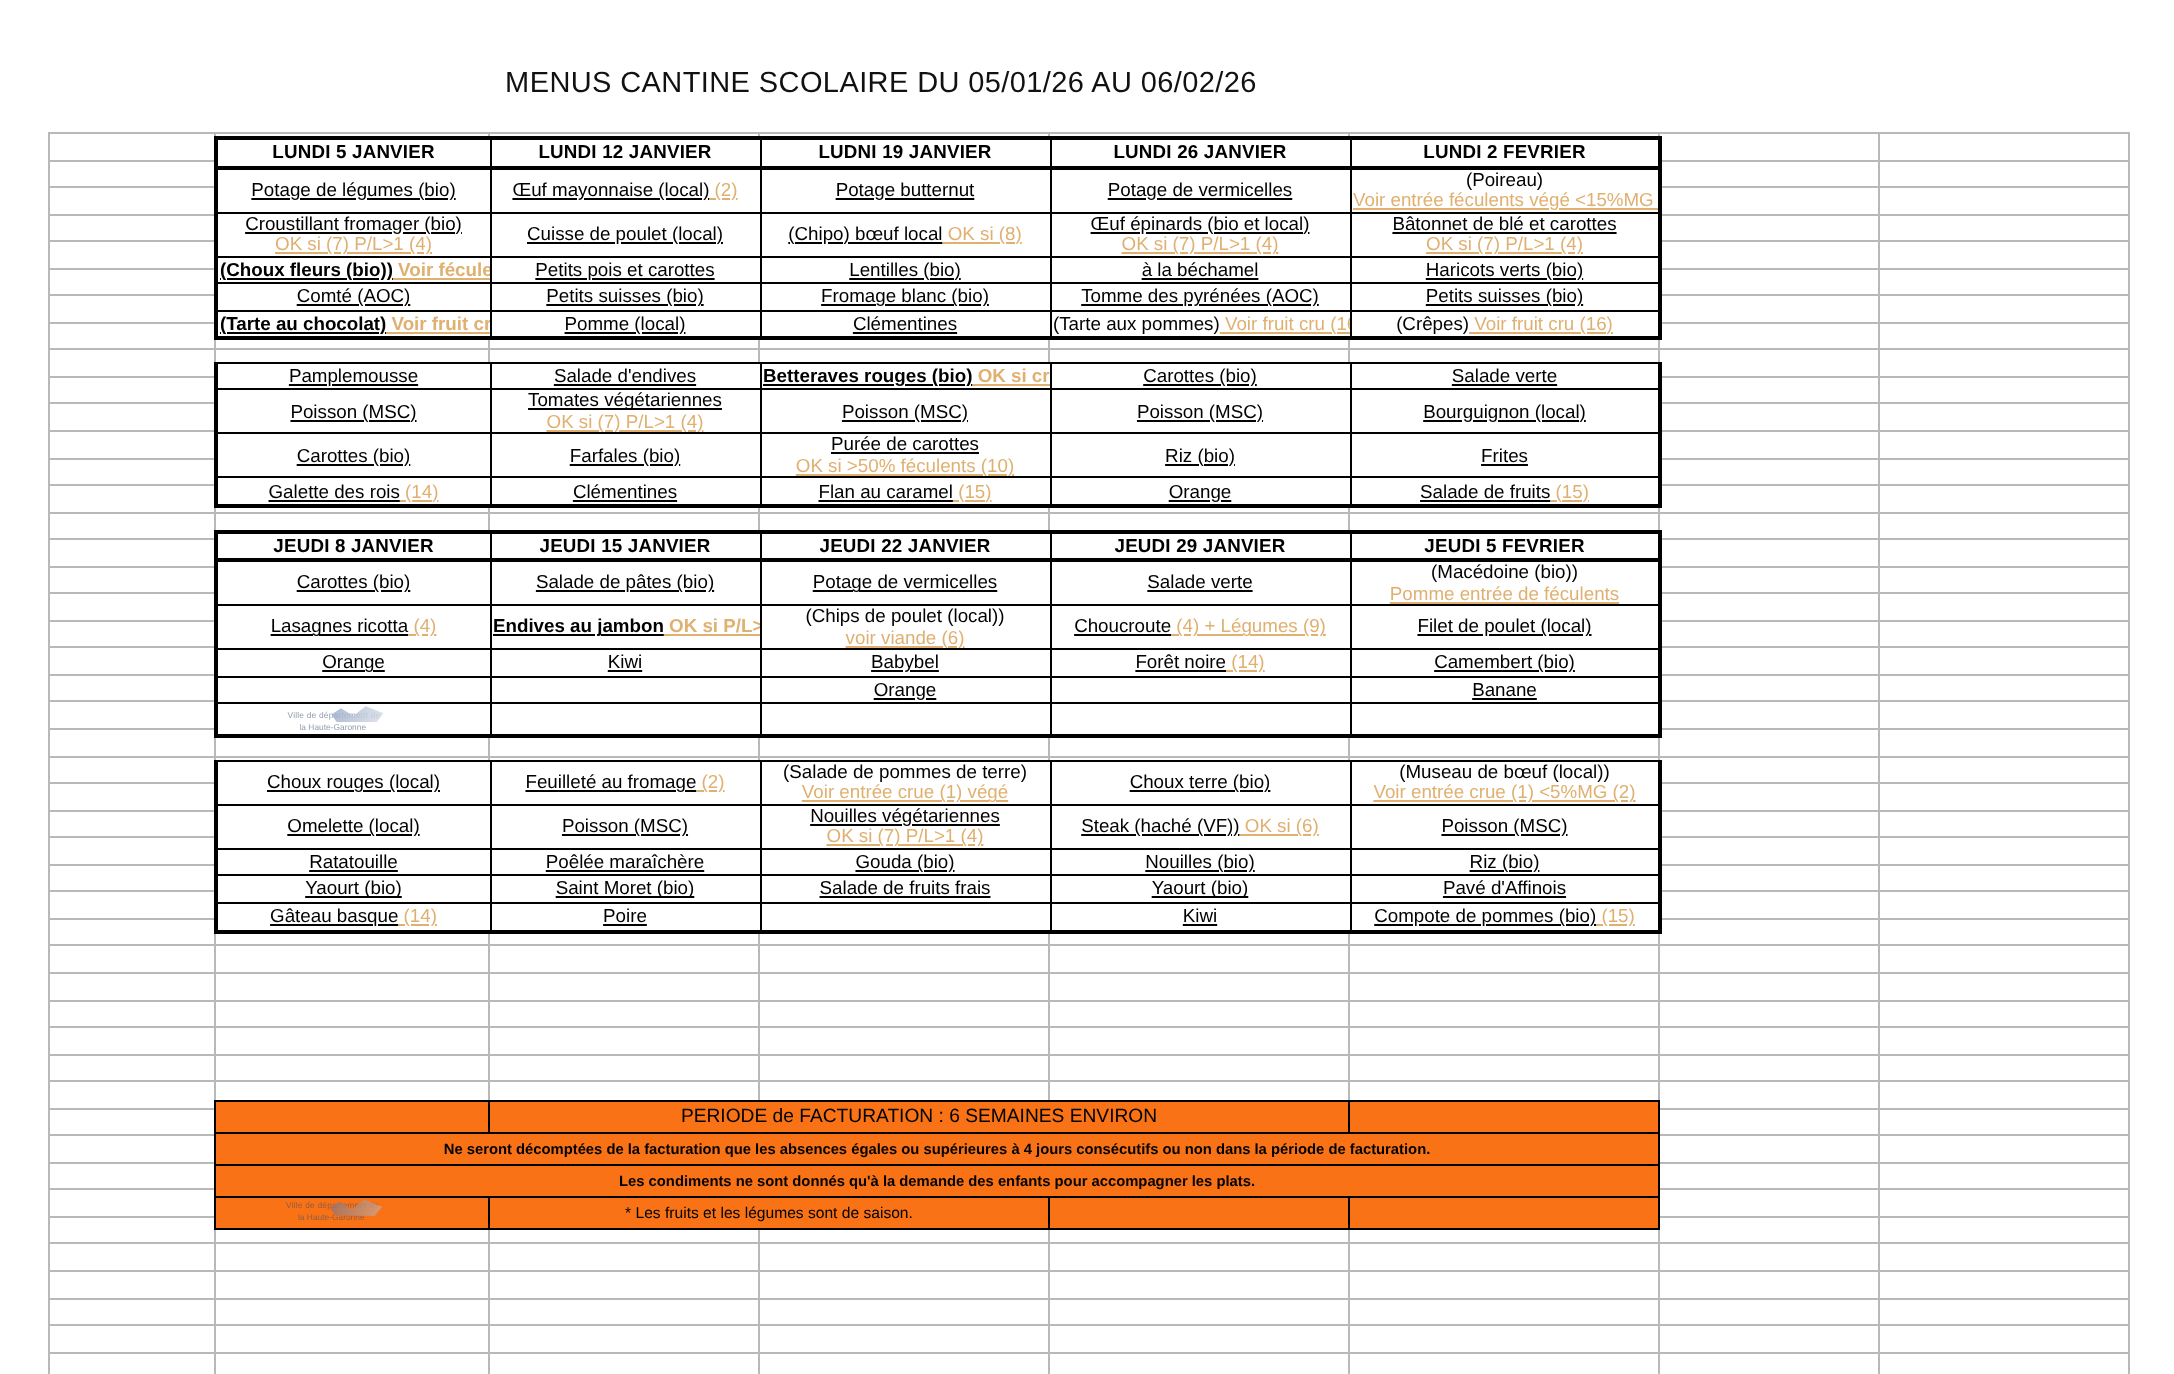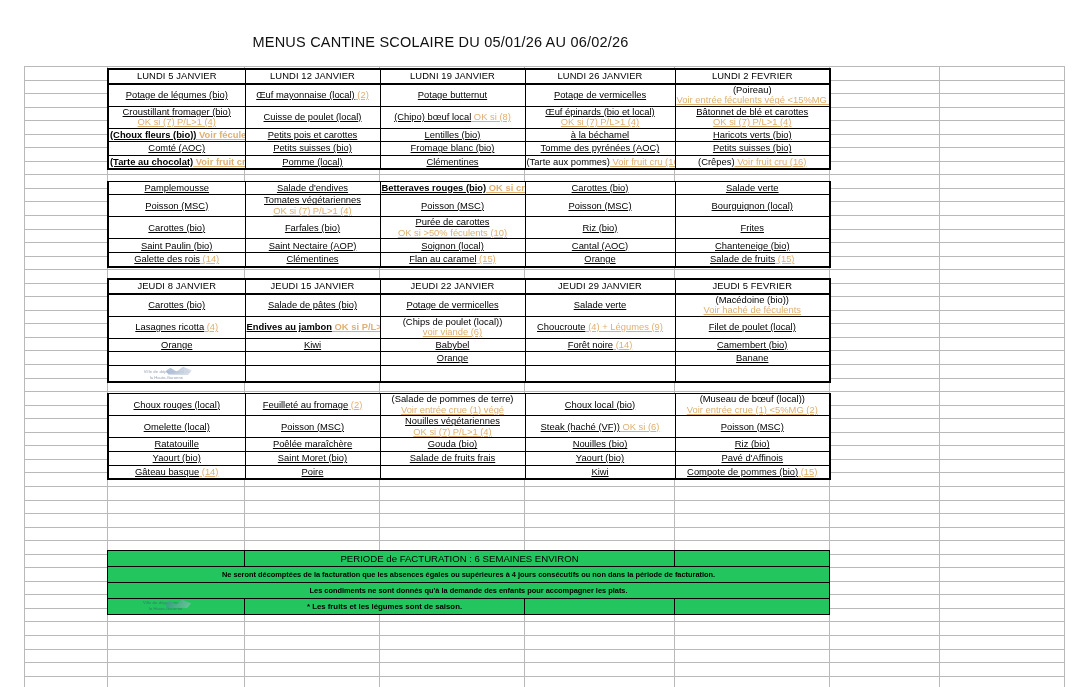--- a/index.html
+++ b/index.html
@@ -71,21 +71,21 @@
     border-left: none;
     border-right: none;
     border-top: none;
     border-bottom: none;
     background: transparent;
     height: 9px;
   }
 
   
   .dayhdr {
-    font-weight: normal;
+    font-weight: bold;
     font-size: 9.6px;
     border-top: 2px solid #000 !important;
     border-bottom: 2px solid #000 !important;
     letter-spacing: 0.1px;
   }
   .blockend   { border-bottom: 2px solid #000 !important; }
   .lcap { border-left: 2px solid #000 !important; }
   .rcap { border-right: 2px solid #000 !important; }
 
   
@@ -104,29 +104,29 @@
     left: 107px;
     top: 550px;
     width: 722px;
     border-collapse: collapse;
     table-layout: fixed;
   }
   #footer td {
     border: 1px solid #000;
     text-align: center;
     vertical-align: middle;
-    background: #22c55e;
+    background: #f97316;
     height: 15px;
     padding: 0 2px;
     overflow: hidden;
     white-space: nowrap;
   }
   .f-title { font-size: 9.6px; }
   .f-note  { font-size: 7.4px; font-weight: bold; }
-  .f-left  { text-align: left; font-size: 7.8px; font-weight: bold; padding-left: 4px; }
+  .f-left  { text-align: left; font-size: 7.8px; font-weight: normal; padding-left: 4px; }
 
   
   .logo-wm {
     position: absolute;
     width: 74px;
     height: 15px;
     opacity: 0.55;
     pointer-events: none;
   }
   .logo-wm .l-a {
@@ -717,27 +717,20 @@
         <td class="lcap"><span class="u">Carottes (bio)</span></td>
         <td><span class="u">Farfales (bio)</span></td>
         <td class="two">
           <span class="l1 u">Purée de carottes</span>
           <span class="l2 hi u">OK si &gt;50% féculents (10)</span>
         </td>
         <td><span class="u">Riz (bio)</span></td>
         <td class="rcap"><span class="u">Frites</span></td>
       </tr>
       <tr>
-        <td class="lcap"><span class="u">Saint Paulin (bio)</span></td>
-        <td><span class="u">Saint Nectaire (AOP)</span></td>
-        <td><span class="u">Soignon (local)</span></td>
-        <td><span class="u">Cantal (AOC)</span></td>
-        <td class="rcap"><span class="u">Chanteneige (bio)</span></td>
-      </tr>
-      <tr>
         <td class="lcap blockend"><span class="u">Galette des rois</span><span class="hi u"> (14)</span></td>
         <td class="blockend"><span class="u">Clémentines</span></td>
         <td class="blockend"><span class="u">Flan au caramel</span><span class="hi u"> (15)</span></td>
         <td class="blockend"><span class="u">Orange</span></td>
         <td class="rcap blockend"><span class="u">Salade de fruits</span><span class="hi u"> (15)</span></td>
       </tr>
       <tr>
         <td class="spacer">&nbsp;</td>
         <td class="spacer">&nbsp;</td>
         <td class="spacer">&nbsp;</td>
@@ -751,21 +744,21 @@
         <td class="dayhdr">JEUDI 29 JANVIER</td>
         <td class="dayhdr rcap">JEUDI 5 FEVRIER</td>
       </tr>
       <tr>
         <td class="lcap"><span class="u">Carottes (bio)</span></td>
         <td><span class="u">Salade de pâtes (bio)</span></td>
         <td><span class="u">Potage de vermicelles</span></td>
         <td><span class="u">Salade verte</span></td>
         <td class="rcap two">
           <span class="l1">(Macédoine (bio))</span>
-          <span class="l2 hi u">Voir haché de féculents</span>
+          <span class="l2 hi u">Pomme entrée de féculents</span>
         </td>
       </tr>
       <tr>
         <td class="lcap"><span class="u">Lasagnes ricotta</span><span class="hi u"> (4)</span></td>
         <td class="sm"><span class="u">Endives au jambon</span><span class="hi u"> OK si P/L&gt;1 (4)</span></td>
         <td class="two">
           <span class="l1">(Chips de poulet (local))</span>
           <span class="l2 hi u">voir viande (6)</span>
         </td>
         <td><span class="u">Choucroute</span><span class="hi u"> (4) + Légumes (9)</span></td>
@@ -805,21 +798,21 @@
         <td class="spacer">&nbsp;</td>
         <td class="spacer">&nbsp;</td>
       </tr>
       <tr>
         <td class="lcap"><span class="u">Choux rouges (local)</span></td>
         <td><span class="u">Feuilleté au fromage</span><span class="hi u"> (2)</span></td>
         <td class="two">
           <span class="l1">(Salade de pommes de terre)</span>
           <span class="l2 hi u">Voir entrée crue (1) végé</span>
         </td>
-        <td><span class="u">Choux local (bio)</span></td>
+        <td><span class="u">Choux terre (bio)</span></td>
         <td class="rcap two">
           <span class="l1">(Museau de bœuf (local))</span>
           <span class="l2 hi u">Voir entrée crue (1) &lt;5%MG (2)</span>
         </td>
       </tr>
       <tr>
         <td class="lcap"><span class="u">Omelette (local)</span></td>
         <td><span class="u">Poisson (MSC)</span></td>
         <td class="two">
           <span class="l1 u">Nouilles végétariennes</span>

